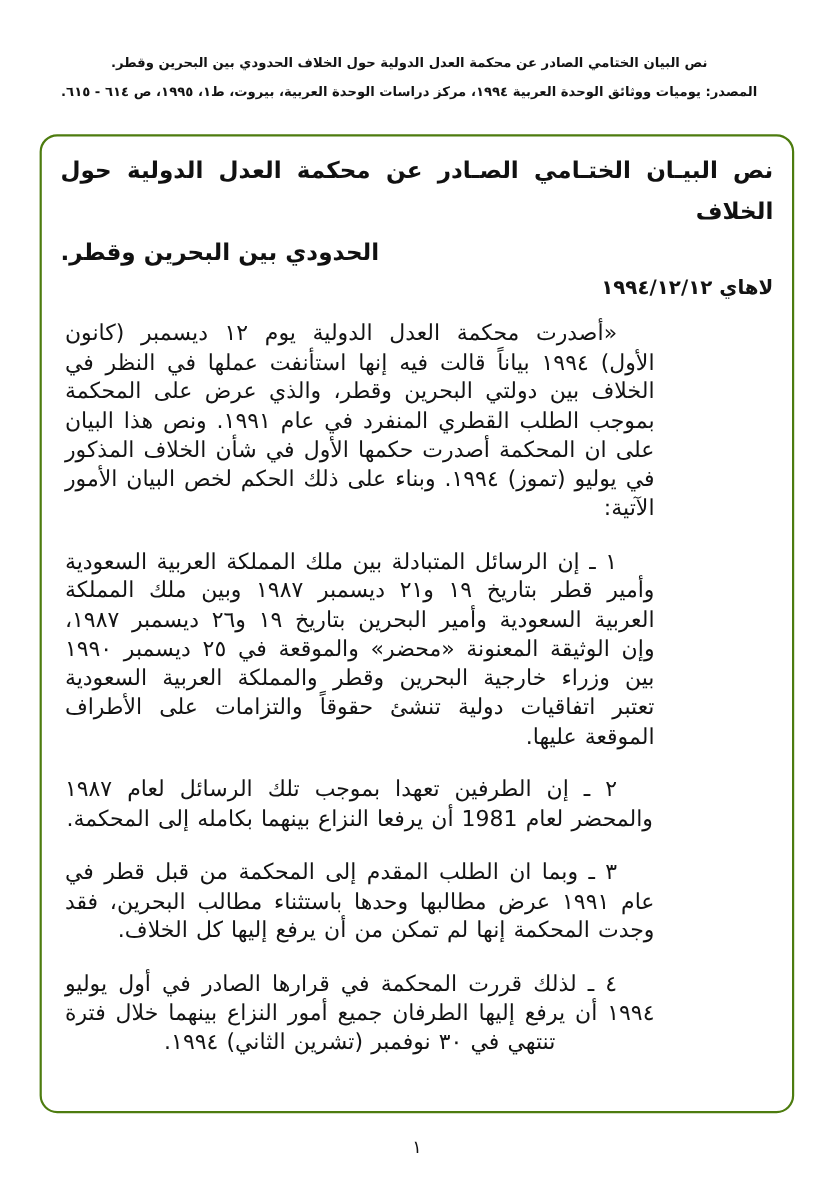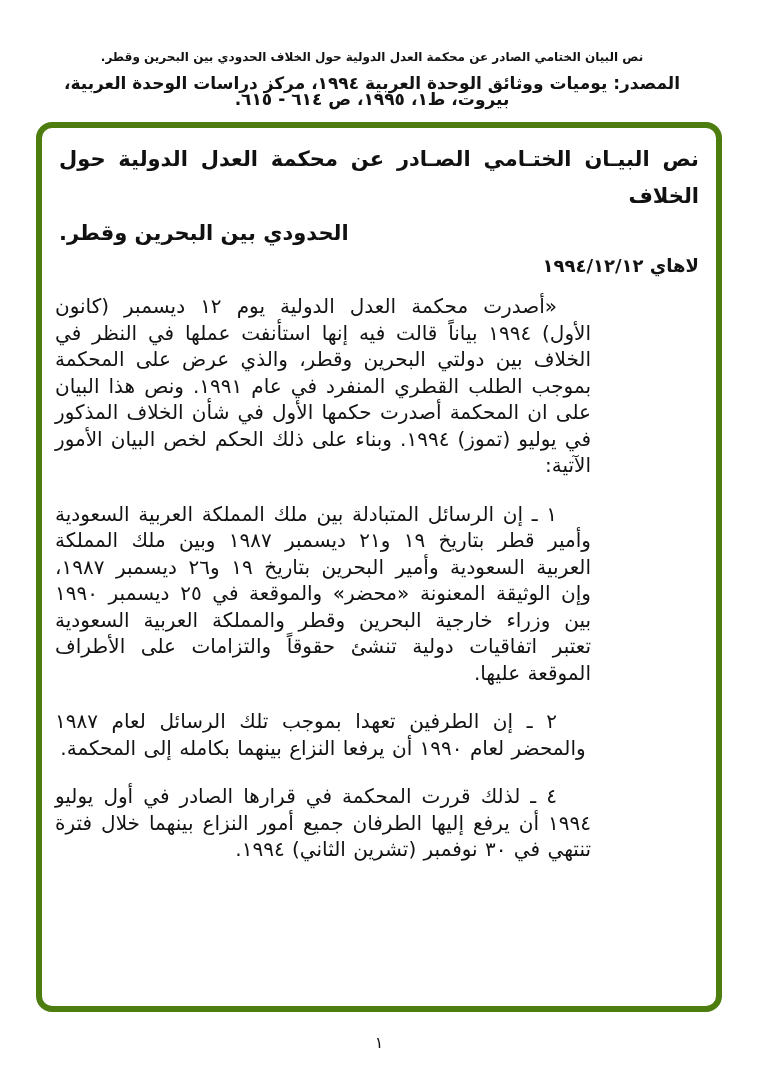--- a/index.html
+++ b/index.html
@@ -23,34 +23,34 @@
     text-align: center;
   }
   .page-header .h-title {
     font-size: 12px;
     font-weight: bold;
     line-height: 22px;
     letter-spacing: 0.2px;
   }
   .page-header .h-source {
     margin-top: 7px;
-    font-size: 17px;
+    font-size: 12px;
     font-weight: bold;
     line-height: 16px;
   }
 
   
   .doc-box {
     position: absolute;
     left: 36px;
     top: 122px;
     width: 686px;
     height: 890px;
     box-sizing: border-box;
-    border: 6px solid #4d7c0f;
+    border: 2px solid #4d7c0f;
     border-radius: 16px;
     padding: 13px 17px 0 17px;
     direction: rtl;
     background: #ffffff;
   }
 
   .doc-title {
     font-size: 21px;
     font-weight: bold;
     line-height: 37px;
@@ -114,18 +114,19 @@
     <div class="t-line2">الحدودي بين البحرين وقطر.</div>
   </div>
 
   <div class="dateline">
     <span class="d-place">لاهاي ١٩٩٤/١٢/١٢</span>
   </div>
 
   <div class="doc-body">
     <p>«أصدرت محكمة العدل الدولية يوم ١٢ ديسمبر (كانون الأول) ١٩٩٤ بياناً قالت فيه إنها استأنفت عملها في النظر في الخلاف بين دولتي البحرين وقطر، والذي عرض على المحكمة بموجب الطلب القطري المنفرد في عام ١٩٩١. ونص هذا البيان على ان المحكمة أصدرت حكمها الأول في شأن الخلاف المذكور في يوليو (تموز) ١٩٩٤. وبناء على ذلك الحكم لخص البيان الأمور الآتية:</p>
     <p>١ ـ إن الرسائل المتبادلة بين ملك المملكة العربية السعودية وأمير قطر بتاريخ ١٩ و٢١ ديسمبر ١٩٨٧ وبين ملك المملكة العربية السعودية وأمير البحرين بتاريخ ١٩ و٢٦ ديسمبر ١٩٨٧، وإن الوثيقة المعنونة «محضر» والموقعة في ٢٥ ديسمبر ١٩٩٠ بين وزراء خارجية البحرين وقطر والمملكة العربية السعودية تعتبر اتفاقيات دولية تنشئ حقوقاً والتزامات على الأطراف الموقعة عليها.</p>
-    <p>٢ ـ إن الطرفين تعهدا بموجب تلك الرسائل لعام ١٩٨٧ والمحضر لعام ١٩٩٠ أن يرفعا النزاع بينهما بكامله إلى المحكمة.</p>
+    <p>٢ ـ إن الطرفين تعهدا بموجب تلك الرسائل لعام ١٩٨٧ والمحضر لعام 1981 أن يرفعا النزاع بينهما بكامله إلى المحكمة.</p>
+    <p>٣ ـ وبما ان الطلب المقدم إلى المحكمة من قبل قطر في عام ١٩٩١ عرض مطالبها وحدها باستثناء مطالب البحرين، فقد وجدت المحكمة إنها لم تمكن من أن يرفع إليها كل الخلاف.</p>
     <p>٤ ـ لذلك قررت المحكمة في قرارها الصادر في أول يوليو ١٩٩٤ أن يرفع إليها الطرفان جميع أمور النزاع بينهما خلال فترة تنتهي في ٣٠ نوفمبر (تشرين الثاني) ١٩٩٤.</p>
   </div>
 </div>
 
 <div class="page-number">١</div>
 
 </body></html>

